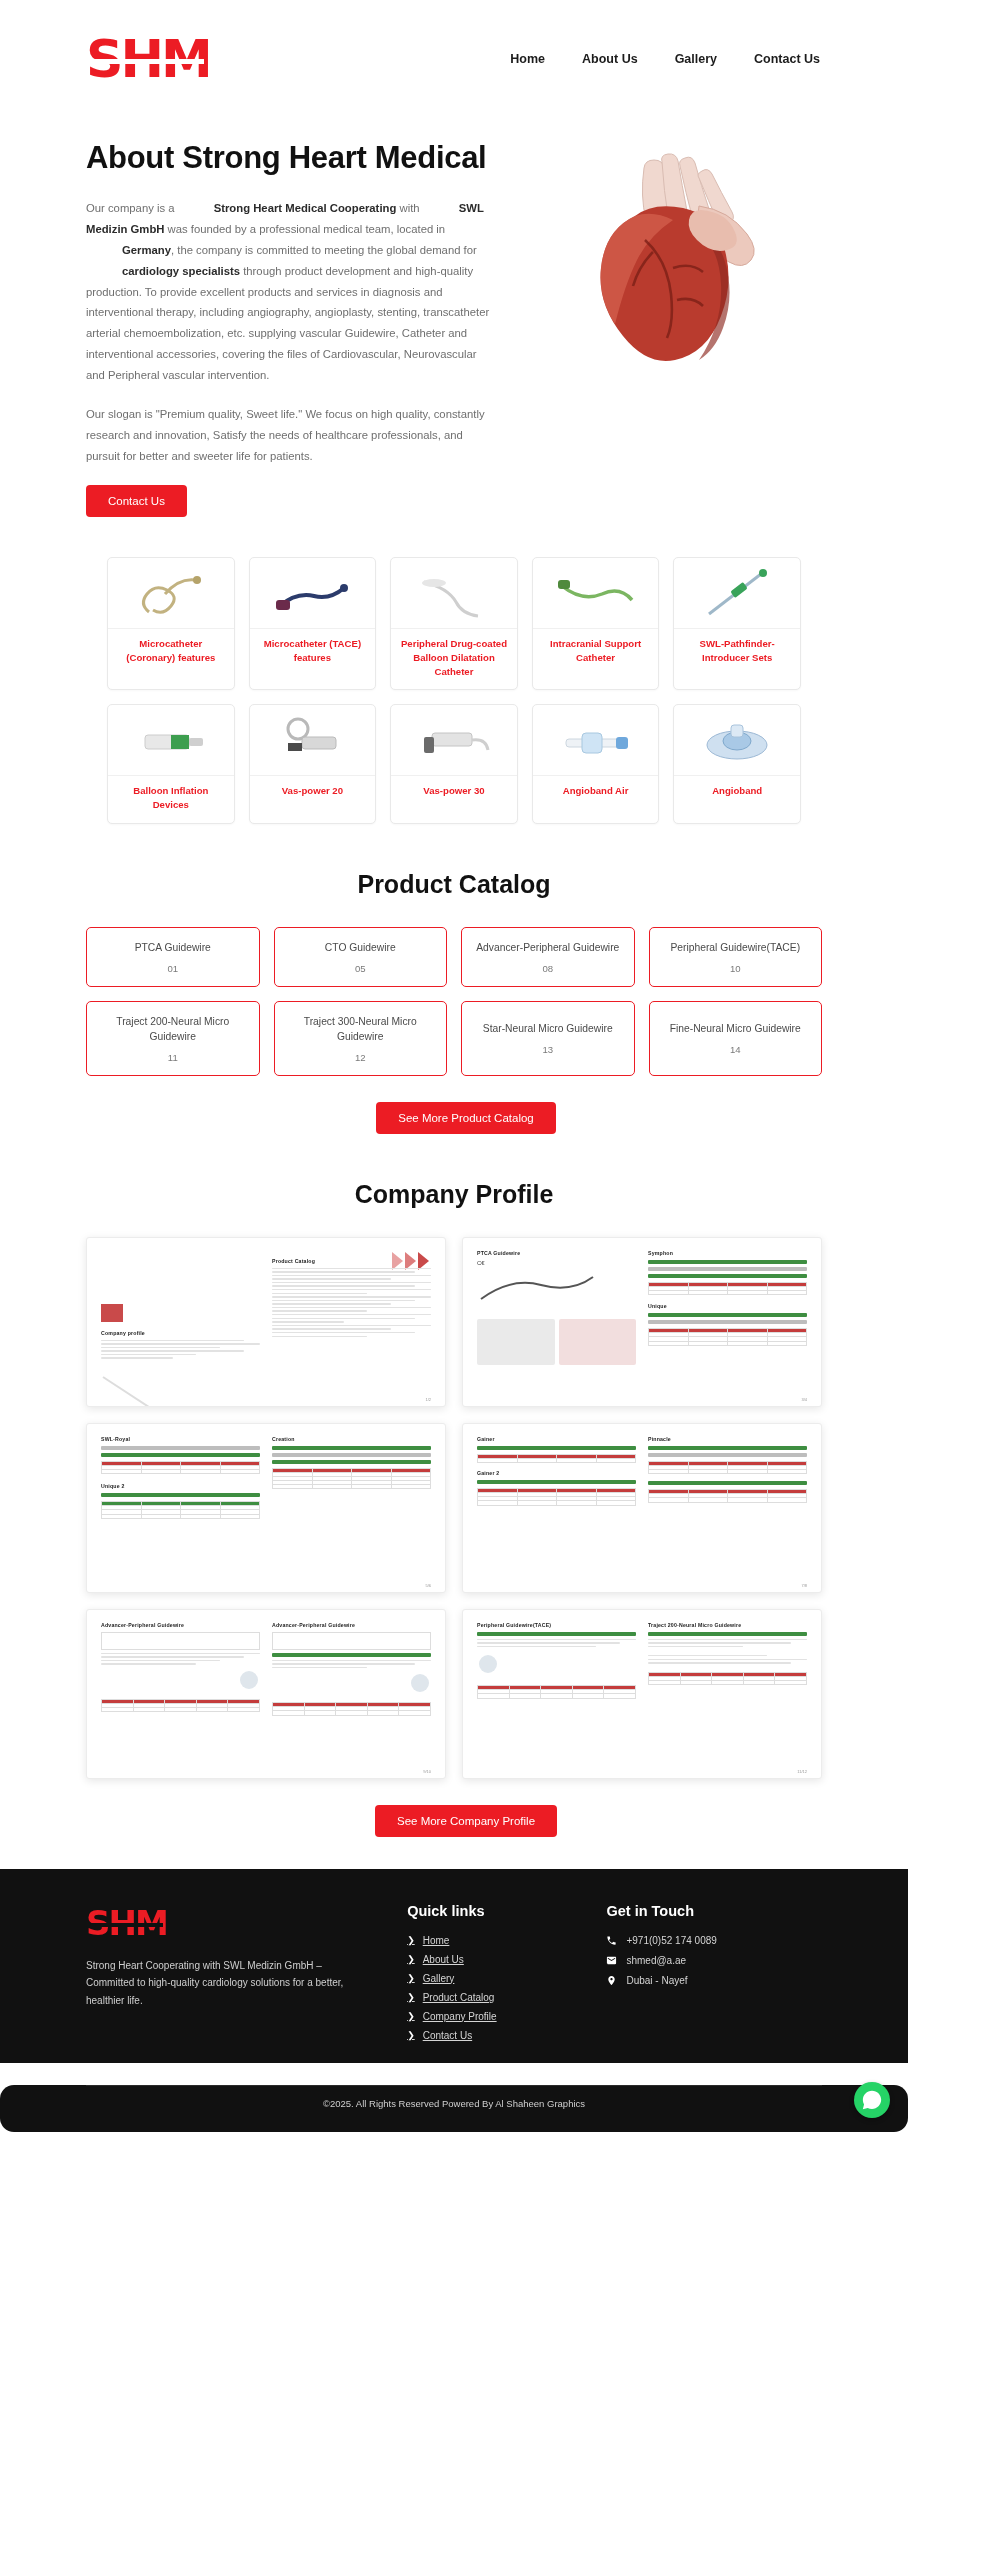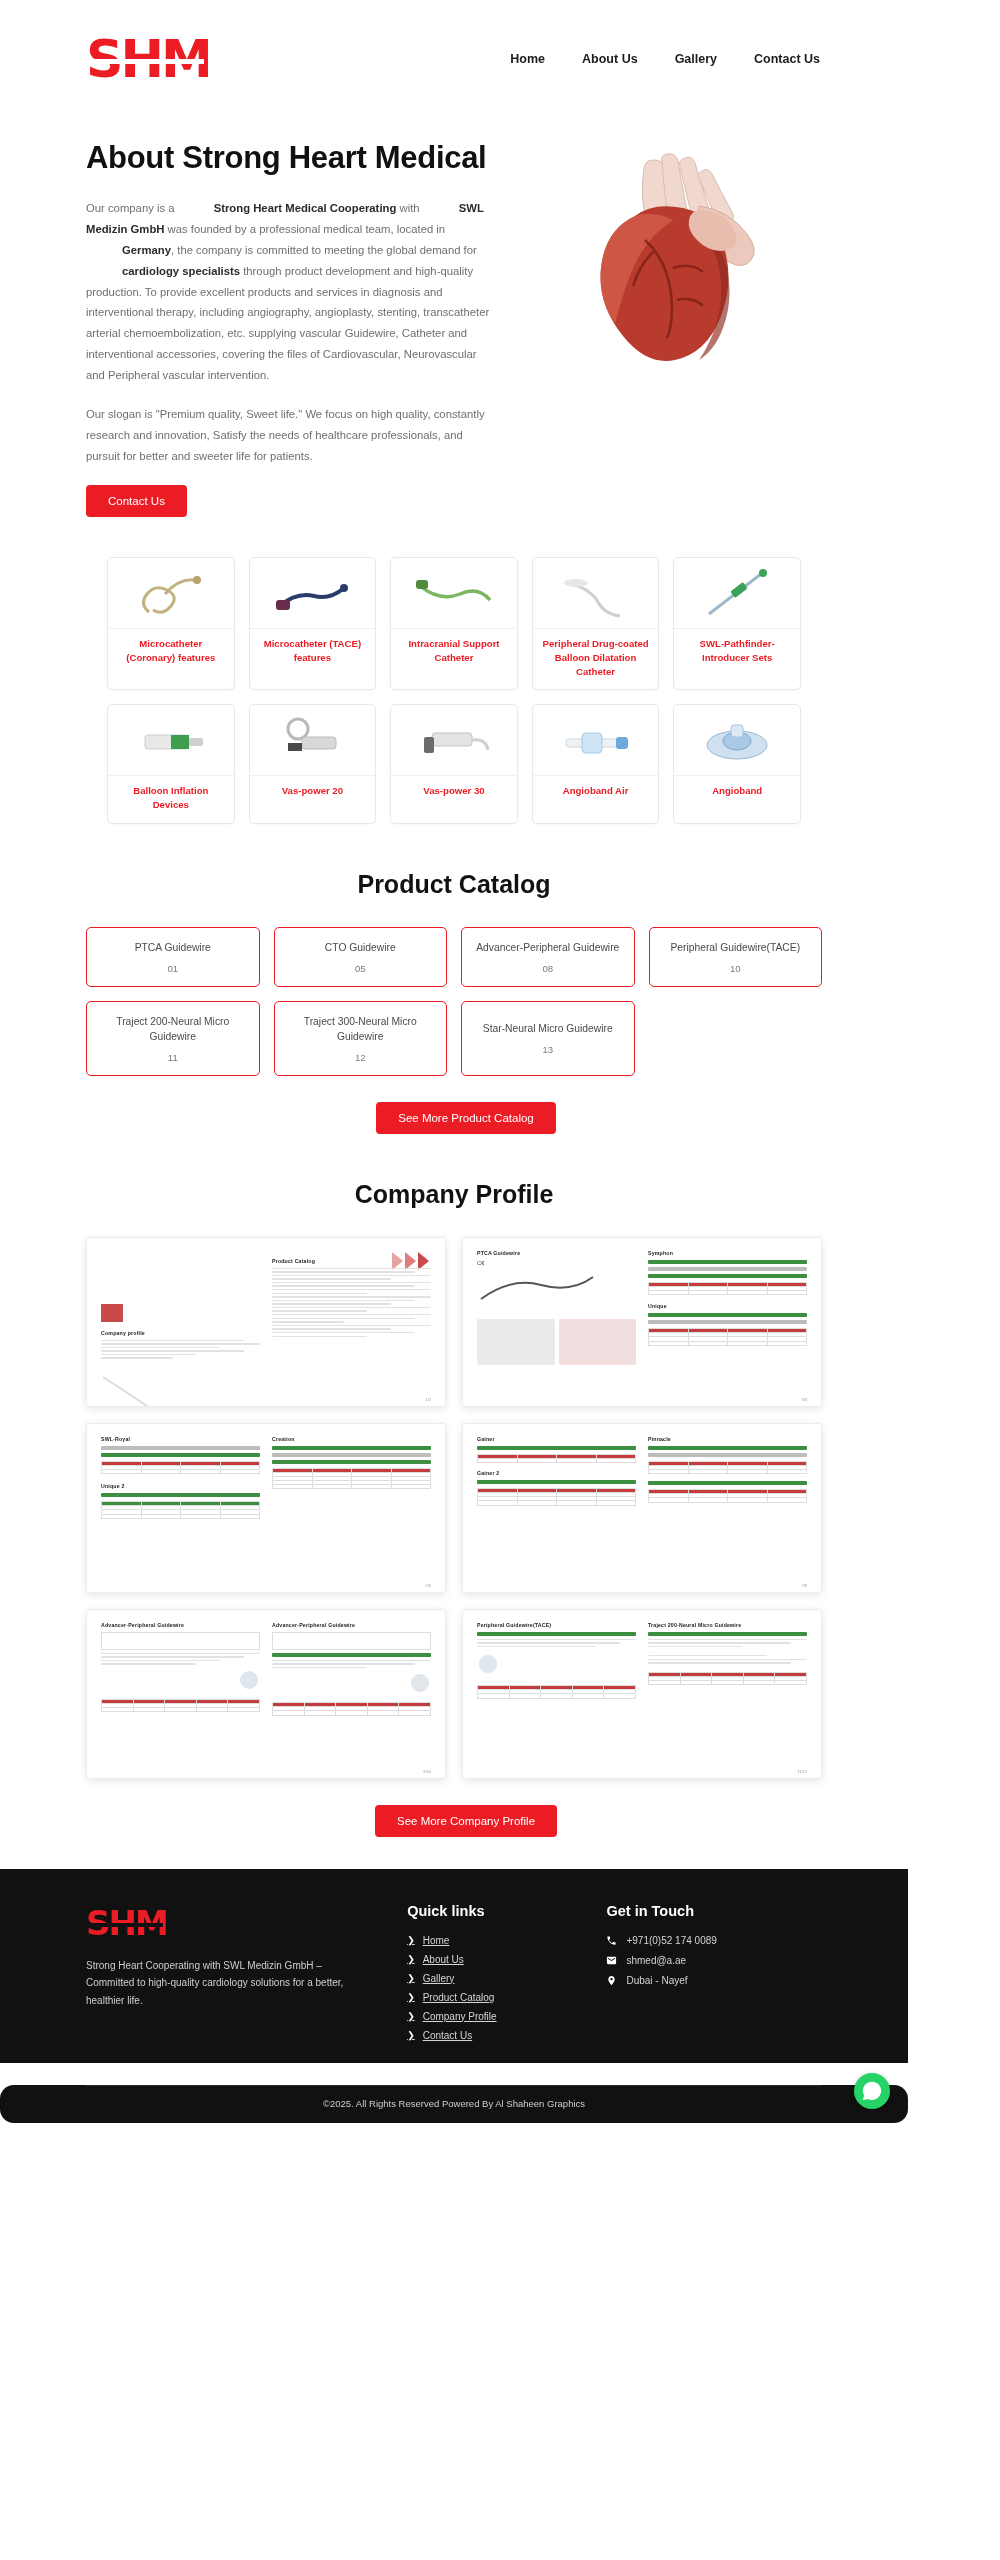--- a/index.html
+++ b/index.html
@@ -341,34 +341,34 @@
             <path d="M8 40 q16 -14 34 -10 q16 4 30 -8" fill="none" stroke="#2b3b6b" stroke-width="4"></path>
             <rect x="4" y="34" width="14" height="10" rx="3" fill="#6b2b4b"></rect>
             <circle cx="72" cy="22" r="4" fill="#2b3b6b"></circle>
           </svg>
       </div>
       <div class="plabel">Microcatheter (TACE) features</div>
     </div>
     <div class="pcard">
       <div class="thumb">
         <svg width="80" height="60" viewBox="0 0 80 60">
-            <path d="M6 20 q20 16 40 8 q18 -8 30 6" fill="none" stroke="#7bb661" stroke-width="3.5"></path>
-            <rect x="2" y="14" width="12" height="9" rx="3" fill="#4f8a3c"></rect>
-          </svg>
-      </div>
-      <div class="plabel">Intracranial Support Catheter</div>
+            <path d="M10 16 q24 6 32 20 q6 12 22 14" fill="none" stroke="#cfcfcf" stroke-width="3"></path>
+            <ellipse cx="20" cy="17" rx="12" ry="4" fill="#e6e6e6"></ellipse>
+          </svg>
+      </div>
+      <div class="plabel">Peripheral Drug-coated Balloon Dilatation Catheter</div>
     </div>
     <div class="pcard">
       <div class="thumb">
         <svg width="80" height="60" viewBox="0 0 80 60">
-            <path d="M10 16 q24 6 32 20 q6 12 22 14" fill="none" stroke="#cfcfcf" stroke-width="3"></path>
-            <ellipse cx="20" cy="17" rx="12" ry="4" fill="#e6e6e6"></ellipse>
-          </svg>
-      </div>
-      <div class="plabel">Peripheral Drug-coated Balloon Dilatation Catheter</div>
+            <path d="M6 20 q20 16 40 8 q18 -8 30 6" fill="none" stroke="#7bb661" stroke-width="3.5"></path>
+            <rect x="2" y="14" width="12" height="9" rx="3" fill="#4f8a3c"></rect>
+          </svg>
+      </div>
+      <div class="plabel">Intracranial Support Catheter</div>
     </div>
     <div class="pcard">
       <div class="thumb">
         <svg width="80" height="60" viewBox="0 0 80 60">
             <line x1="12" y1="48" x2="64" y2="8" stroke="#9fb8c9" stroke-width="3"></line>
             <rect x="34" y="20" width="16" height="8" rx="2" fill="#39a35a" transform="rotate(-38 42 24)"></rect>
             <circle cx="66" cy="7" r="4" fill="#39a35a"></circle>
           </svg>
       </div>
       <div class="plabel">SWL-Pathfinder-Introducer Sets</div>
@@ -452,20 +452,24 @@
       <div class="cname">Traject 200-Neural Micro Guidewire</div>
       <div class="cnum">11</div>
     </div>
     <div class="ccard">
       <div class="cname">Traject 300-Neural Micro Guidewire</div>
       <div class="cnum">12</div>
     </div>
     <div class="ccard">
       <div class="cname">Star-Neural Micro Guidewire</div>
       <div class="cnum">13</div>
+    </div>
+    <div class="ccard">
+      <div class="cname">Fine-Neural Micro Guidewire</div>
+      <div class="cnum">14</div>
     </div>
   </div>
   <div class="center-btn">
     <button class="btn-red">See More Product Catalog</button>
   </div>
 
   <div class="section-title">Company Profile</div>
   <div class="profile-grid">
 
     <div class="doc">
@@ -1027,21 +1031,21 @@
         <span>shmed@a.ae</span>
       </div>
       <div class="f-contact">
         <svg width="11" height="11" viewBox="0 0 24 24" fill="#ffffff">
             <path d="M12 2C8.1 2 5 5.1 5 9c0 5.2 7 13 7 13s7-7.8 7-13c0-3.9-3.1-7-7-7zm0 9.5c-1.4 0-2.5-1.1-2.5-2.5S10.6 6.5 12 6.5 14.5 7.6 14.5 9 13.4 11.5 12 11.5z"></path>
           </svg>
         <span>Dubai - Nayef</span>
       </div>
     </div>
   </div>
-  <div style="background:#111111;padding:0 86px 14px 86px;position:relative;border-radius:14px;">
+  <div style="background:#111111;padding:0 86px 23px 86px;position:relative;border-radius:14px;">
     <div class="copyright">©2025. All Rights Reserved Powered By Al Shaheen Graphics</div>
     <div class="whatsapp">
       <svg width="22" height="22" viewBox="0 0 24 24" fill="#ffffff">
           <path d="M17.5 14.4c-.3-.2-1.7-.8-2-.9-.3-.1-.5-.2-.7.2-.2.3-.7.9-.9 1.1-.2.2-.3.2-.6.1-.3-.2-1.3-.5-2.4-1.5-.9-.8-1.5-1.8-1.6-2.1-.2-.3 0-.5.1-.6l.5-.6c.1-.2.2-.3.3-.5.1-.2 0-.4 0-.5 0-.2-.7-1.6-.9-2.2-.2-.6-.5-.5-.7-.5h-.6c-.2 0-.5.1-.8.4-.3.3-1 1-1 2.5s1.1 2.9 1.2 3.1c.2.2 2.2 3.3 5.3 4.6.7.3 1.3.5 1.7.6.7.2 1.4.2 1.9.1.6-.1 1.7-.7 2-1.4.2-.7.2-1.3.2-1.4-.1-.2-.3-.3-.6-.4zM12 2C6.5 2 2 6.5 2 12c0 1.8.5 3.4 1.3 4.9L2 22l5.3-1.4c1.4.8 3 1.2 4.7 1.2 5.5 0 10-4.5 10-10S17.5 2 12 2z"></path>
         </svg>
     </div>
   </div>
 
 </div>
 

